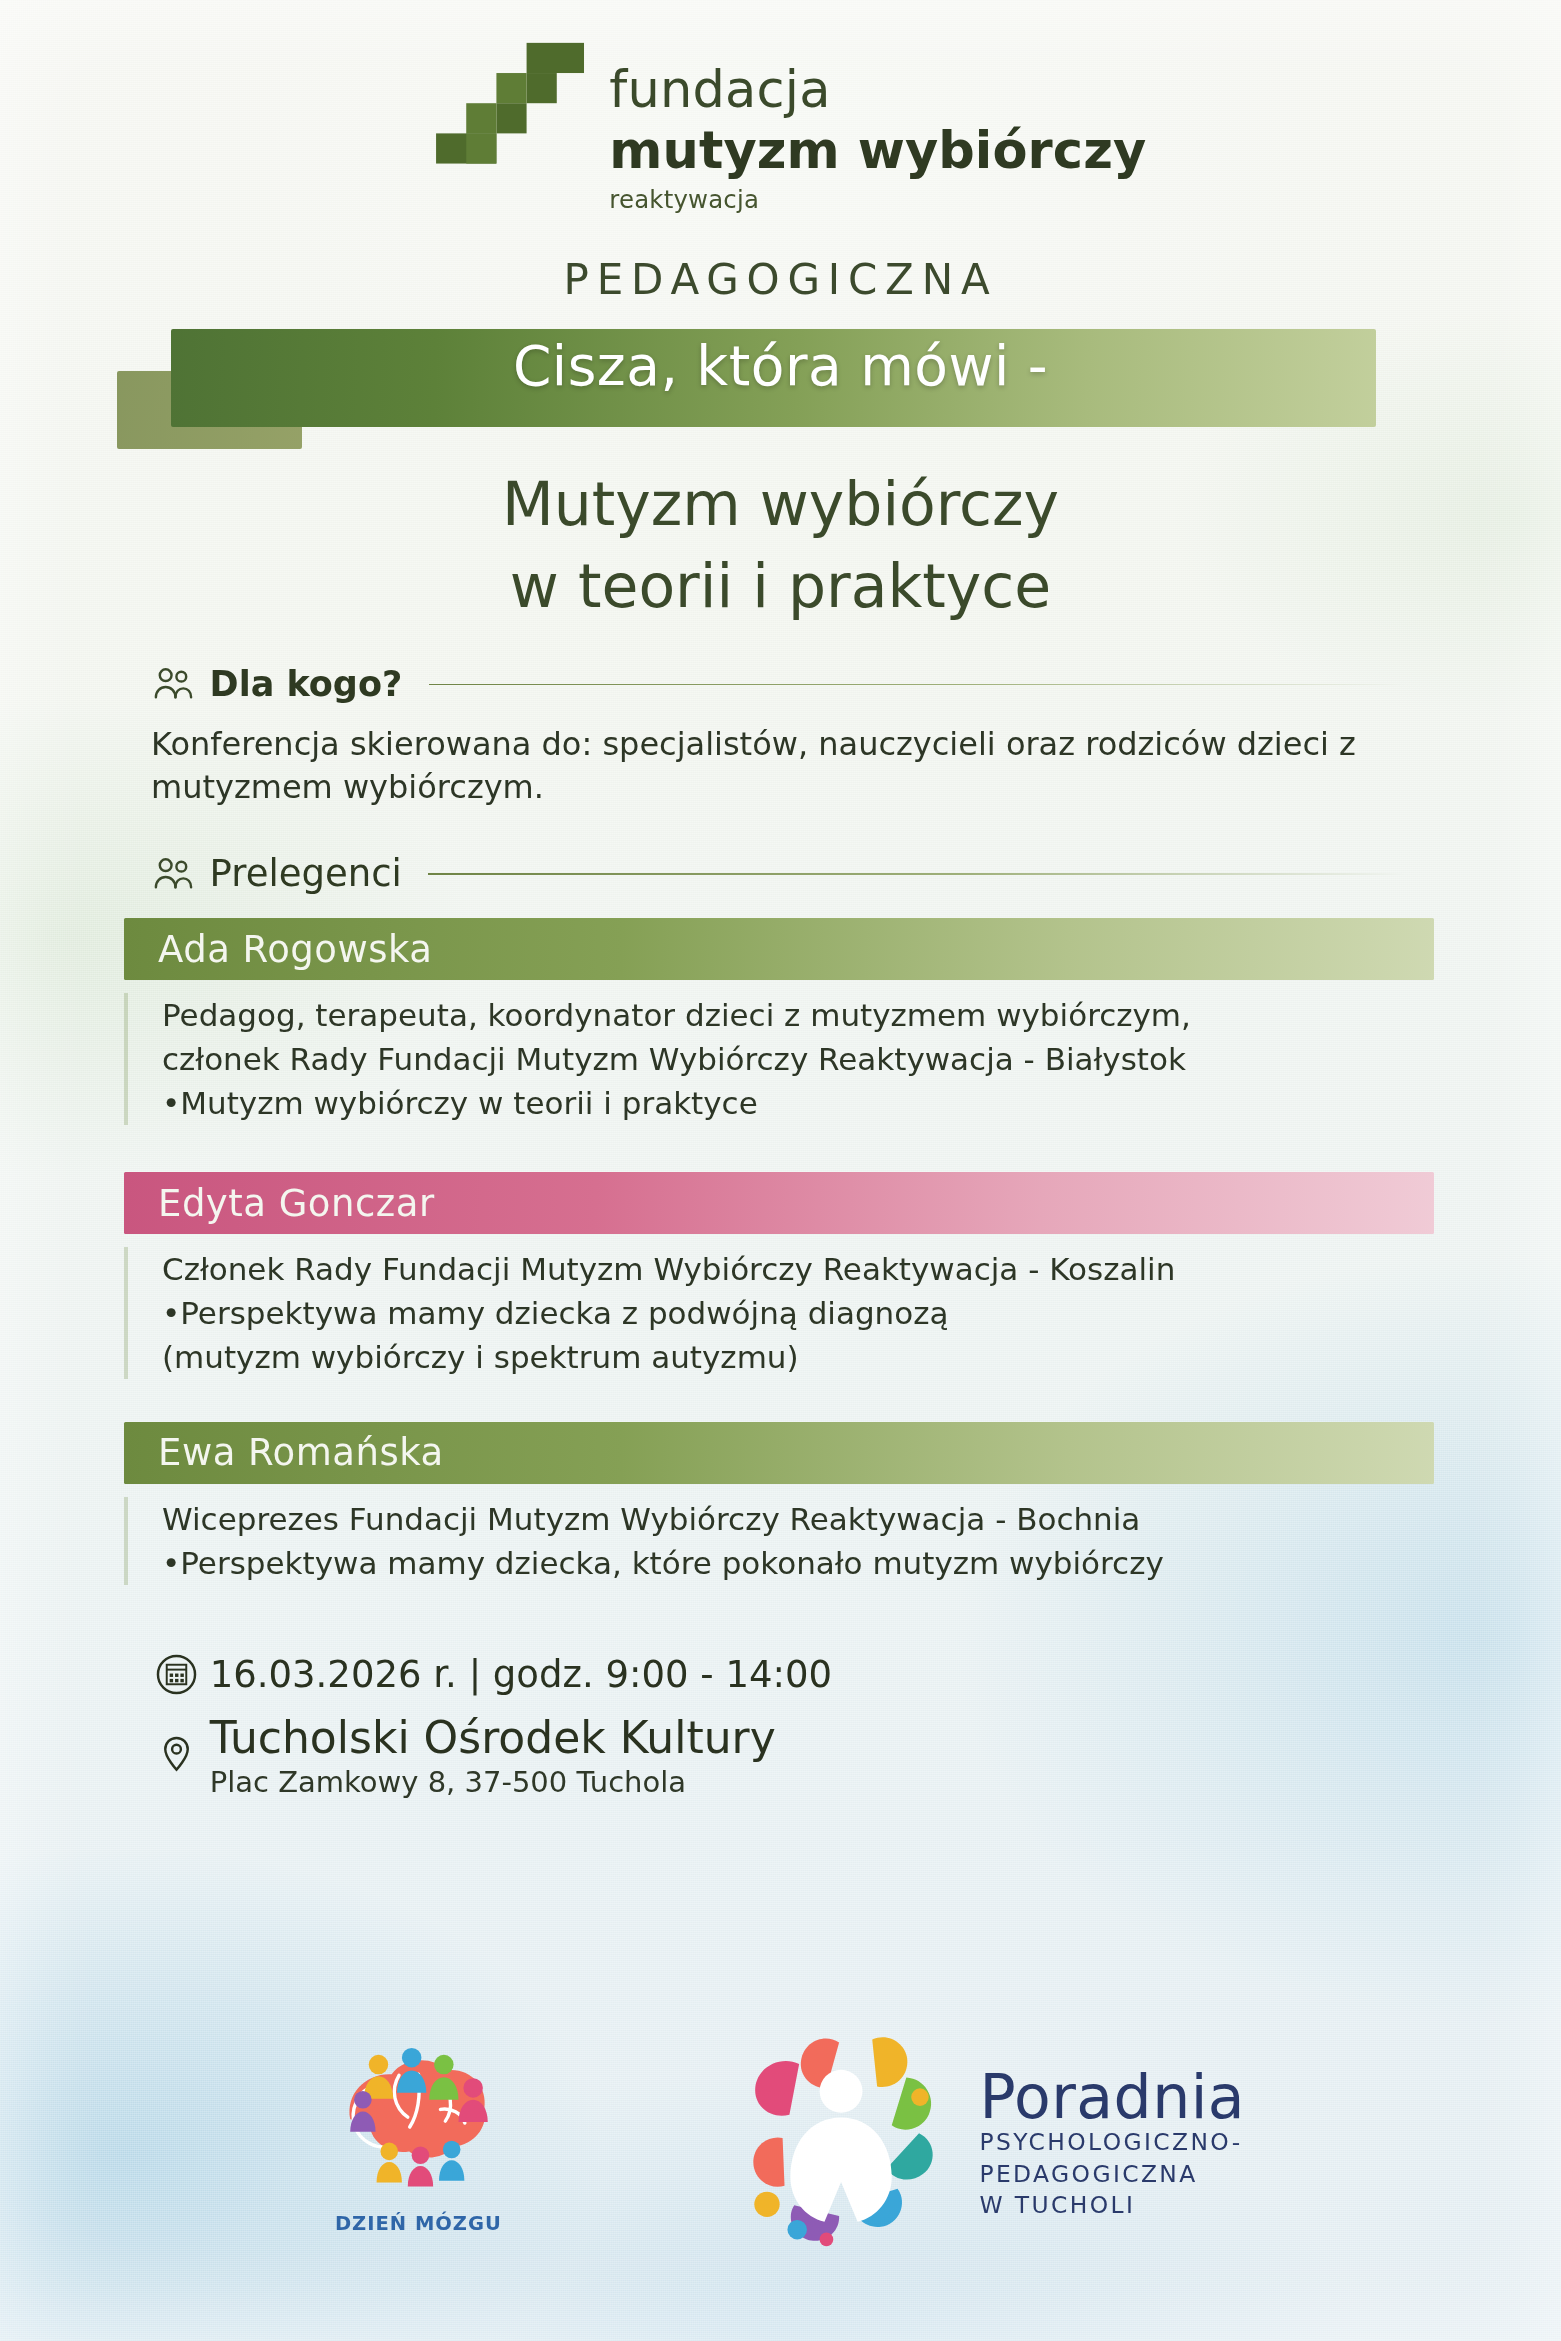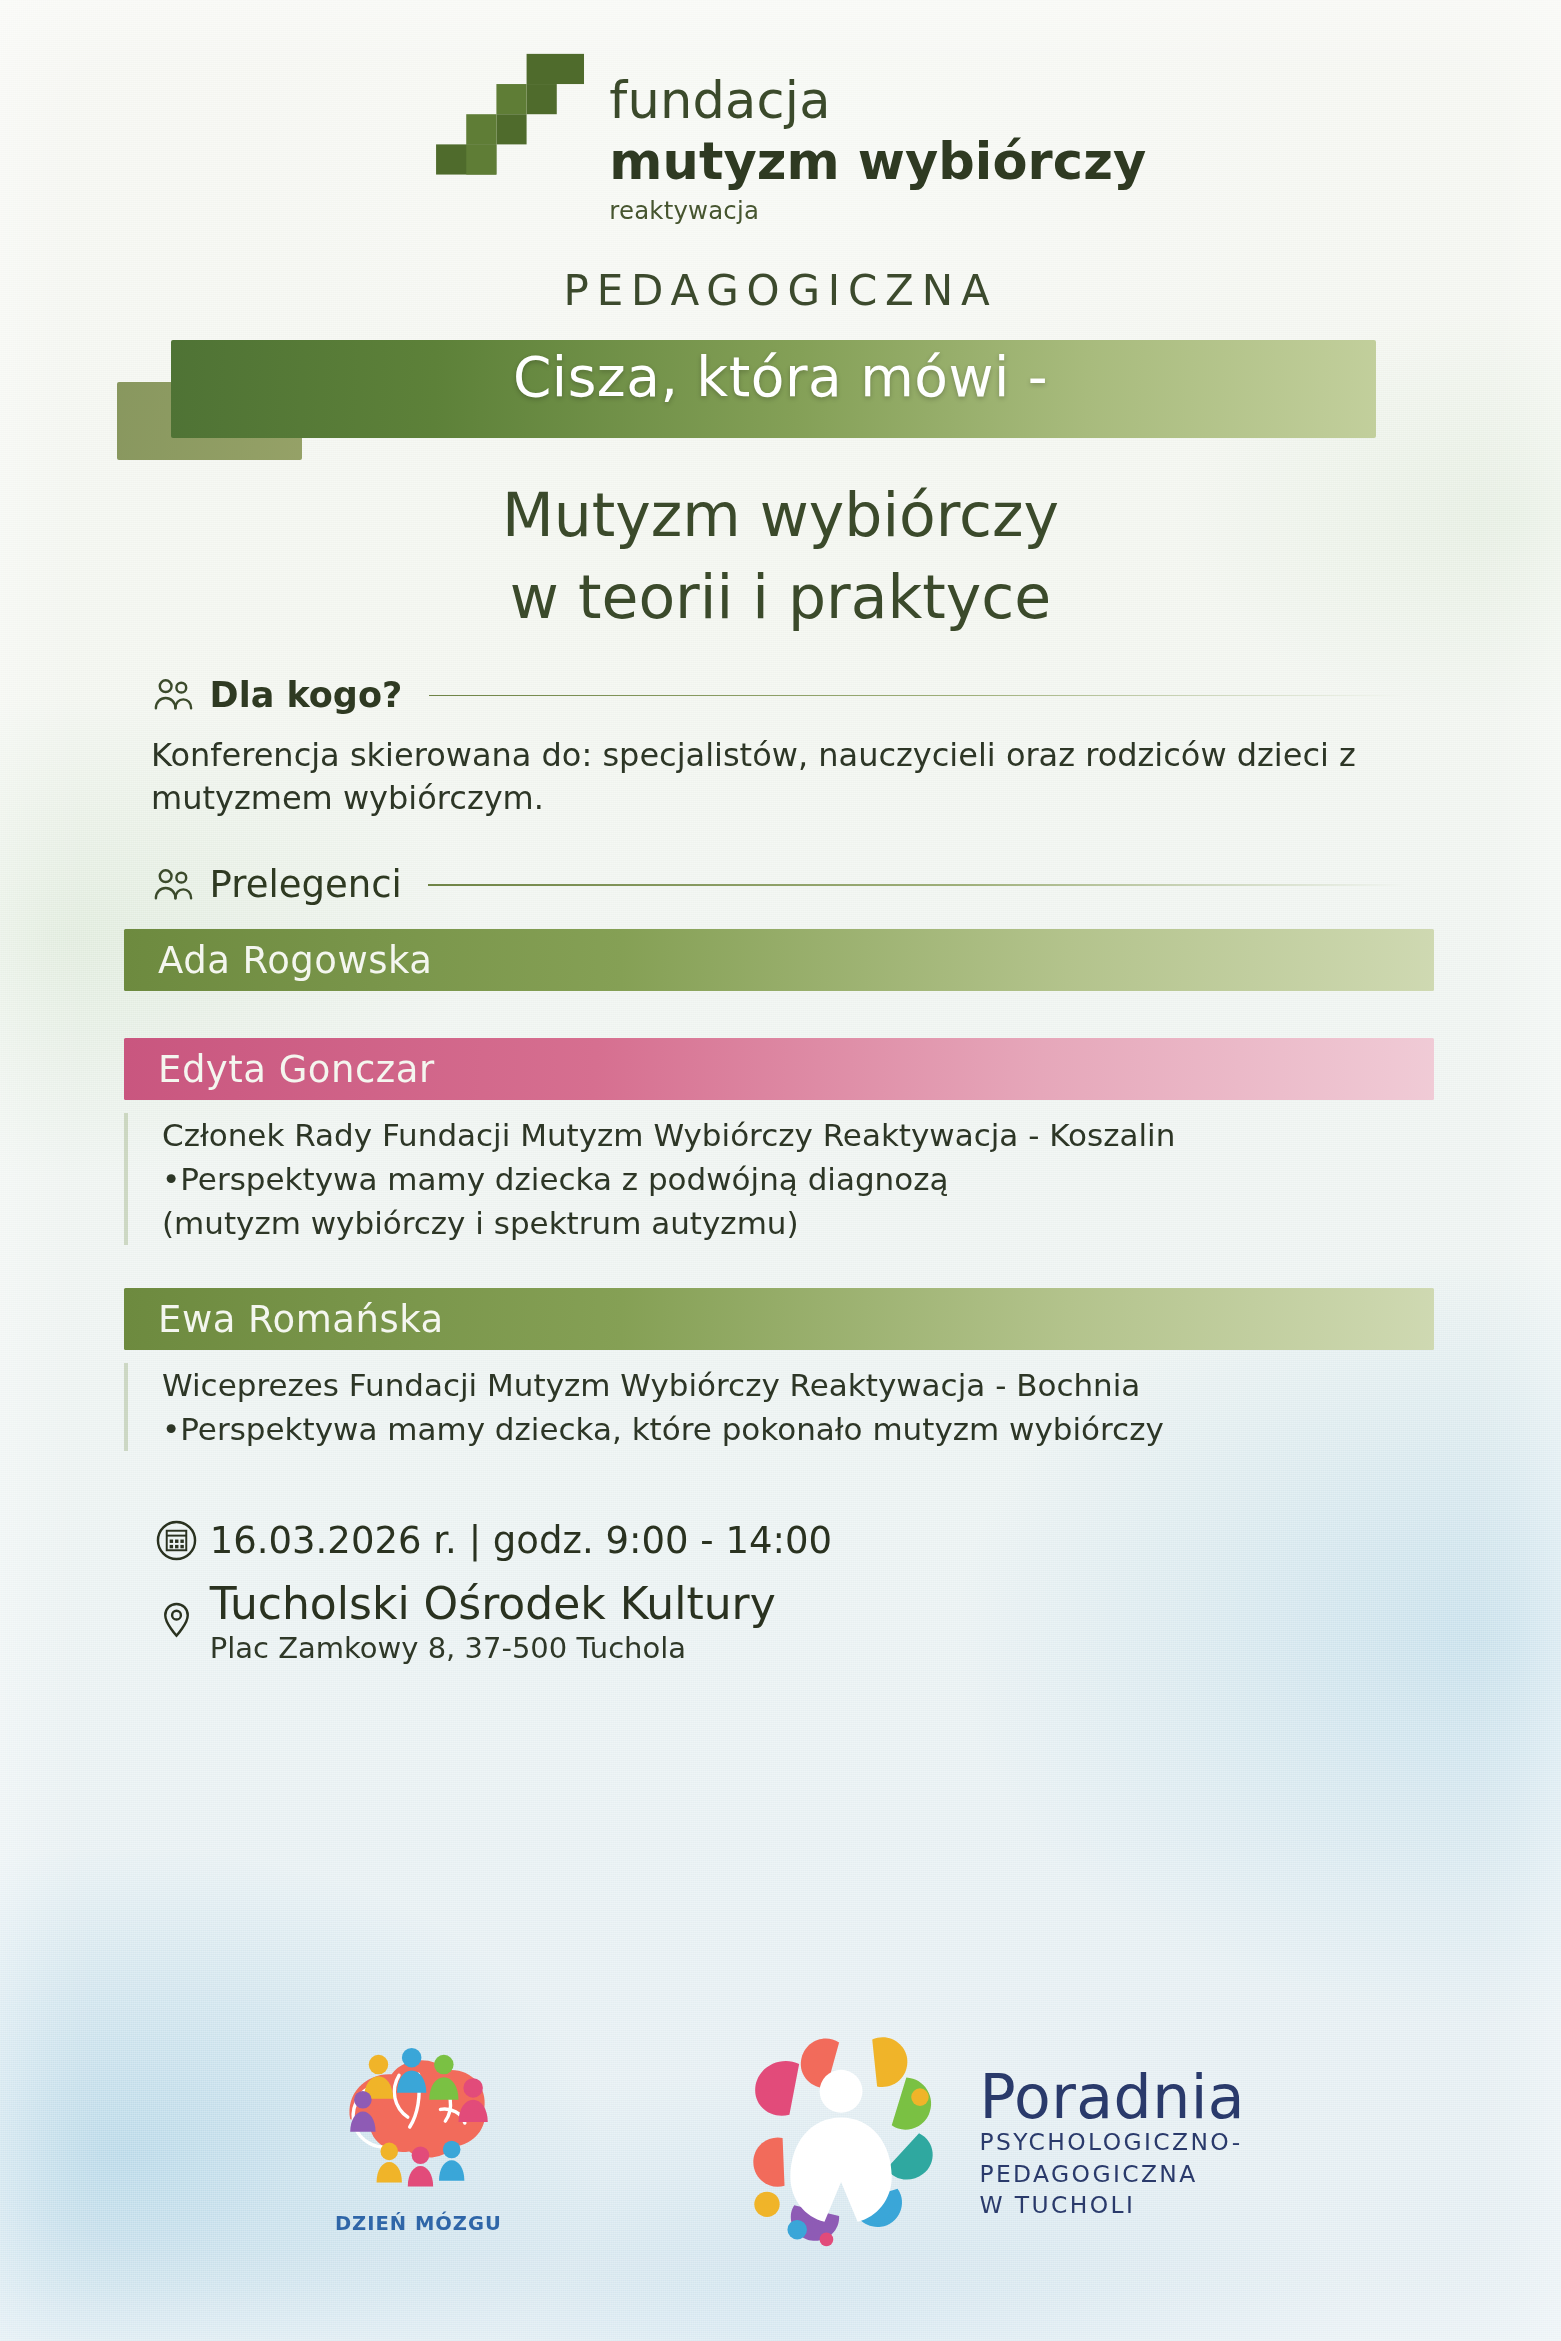--- a/index.html
+++ b/index.html
@@ -49,21 +49,21 @@
   }
 
   .layer { position: relative; z-index: 3; }
 
   
   .logo-row {
     display: flex;
     align-items: flex-start;
     justify-content: center;
     gap: 17.6px;
-    padding-top: 49px;
+    padding-top: 38px;
     margin-left: 16px;
   }
   .logo-mark { width: 161px; height: 146px; flex: none; }
   .logo-text { padding-top: 25px; }
   .logo-l1 {
     font-size: 51px;
     color: #3b4a2b;
     letter-spacing: 0.2px;
     line-height: 1.05;
   }
@@ -290,20 +290,25 @@
             <path d="M50 72c0-11 7-18 16-18s16 7 16 18"></path>
           </g>
         </svg>
       </span>
       <span class="lbl">Prelegenci</span>
       <span class="rule"></span>
     </div>
 
     <div class="speaker" style="margin-top:22.4px;">
       <div class="sp-name green">Ada Rogowska</div>
+      <div class="sp-body">
+        <div>Pedagog, terapeuta, koordynator dzieci z mutyzmem wybiórczym,</div>
+        <div>członek Rady Fundacji Mutyzm Wybiórczy Reaktywacja - Białystok</div>
+        <div>•Mutyzm wybiórczy w teorii i praktyce</div>
+      </div>
     </div>
 
     <div class="speaker" style="margin-top:47px;">
       <div class="sp-name pink">Edyta Gonczar</div>
       <div class="sp-body">
         <div>Członek Rady Fundacji Mutyzm Wybiórczy Reaktywacja - Koszalin</div>
         <div>•Perspektywa mamy dziecka z podwójną diagnozą</div>
         <div>(mutyzm wybiórczy i spektrum autyzmu)</div>
       </div>
     </div>

